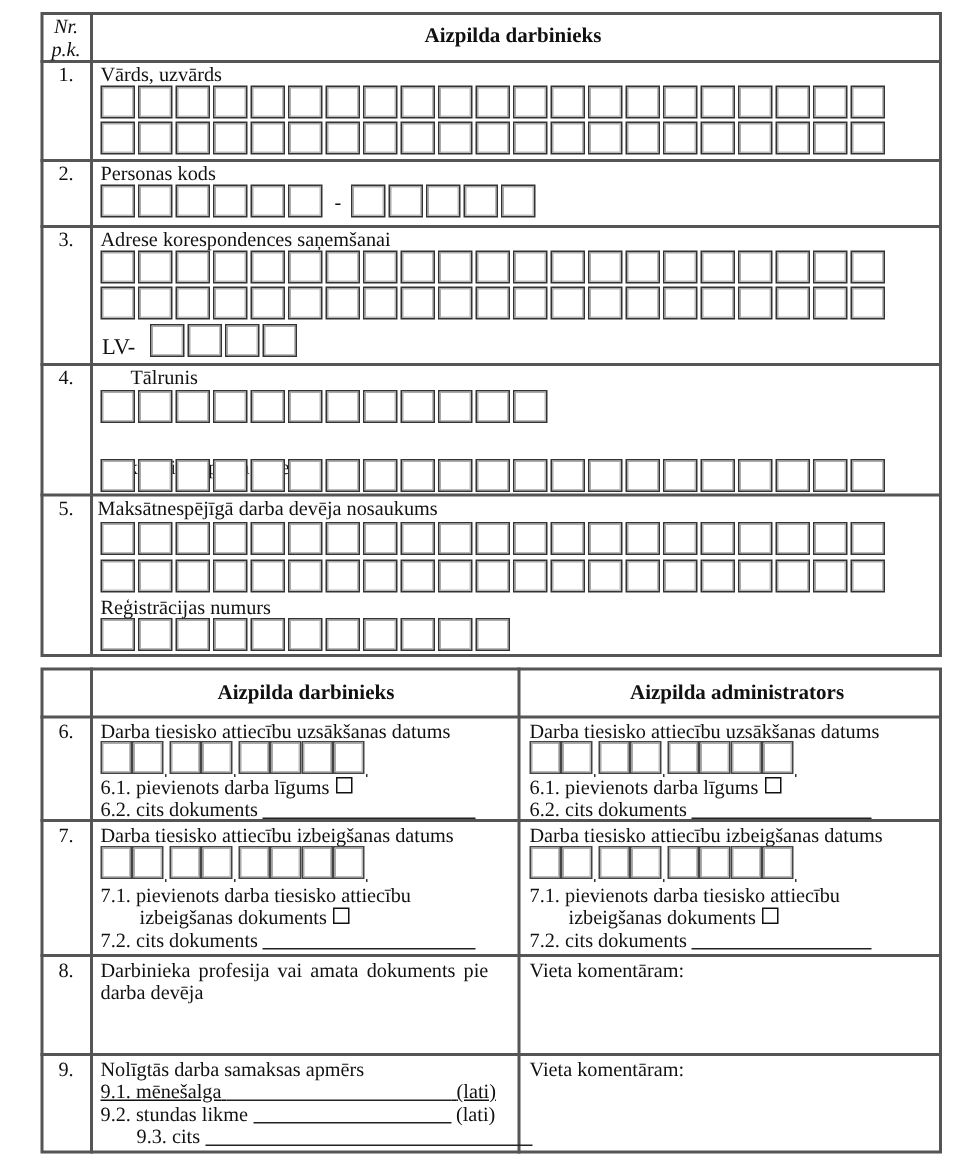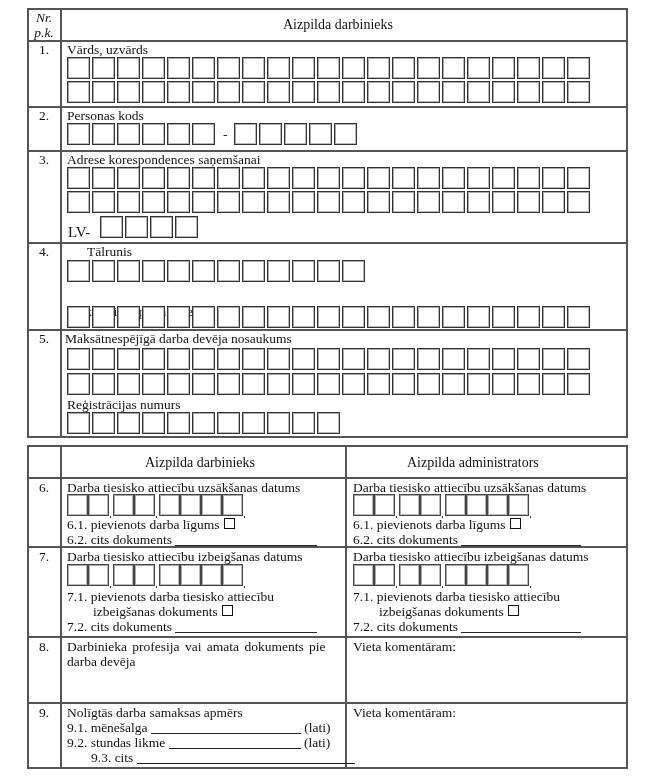--- a/index.html
+++ b/index.html
@@ -3,21 +3,21 @@
 <meta charset="utf-8">
 <style>
   html, body { margin:0; padding:0; background:#ffffff; }
   body { width:645px; height:780px; position:relative; overflow:hidden;
          font-family:"Liberation Serif", "DejaVu Serif", serif; color:#111; font-size:13.5px; }
   .tbl { position:absolute; border:2px solid #555; box-sizing:border-box; }
   .hline { position:absolute; height:0; border-top:2px solid #555; }
   .vline { position:absolute; width:0; border-left:2px solid #555; }
   .txt { position:absolute; white-space:nowrap; line-height:15px; }
   .num { position:absolute; width:34px; text-align:center; line-height:15px; }
-  .hdr { font-weight:normal; font-size:14px;text-align:right; }
+  .hdr { font-weight:bold; font-size:14px;text-align:right; }
   .boxrow { position:absolute; display:flex; }
   .box { width:21px; height:20px; border:1.5px solid #333; box-shadow:inset 1px 1px 0 #aaa, inset -1px -1px 0 #bbb; margin-right:2px; background:#fff; }
   .dbox { width:19px; height:20px; border:1.5px solid #444; margin-right:0; background:#fff; }
   .dgap { width:4px; position:relative; }
   .dgap::after { content:""; position:absolute; left:1px; bottom:-2px; width:1px; height:2px; background:#333; }
   .chk { display:inline-block; width:9px; height:9px; border:1.5px solid #111; vertical-align:0px; margin-left:4px; }
   .uline { display:inline-block; border-bottom:1px solid #222; height:12px; vertical-align:-2px; }
 </style>
 </head>
 <body>
@@ -266,21 +266,21 @@
 
 <div class="tbl" style="left:27px; top:445px; width:601px; height:324px;"></div>
 <div class="vline" style="left:60px; top:445px; height:324px;"></div>
 <div class="vline" style="left:345px; top:445px; height:324px;"></div>
 <div class="hline" style="left:27px; top:477px; width:601px;"></div>
 <div class="hline" style="left:27px; top:546px; width:601px;"></div>
 <div class="hline" style="left:27px; top:636px; width:601px;"></div>
 <div class="hline" style="left:27px; top:702px; width:601px;"></div>
 
 <div class="txt hdr" style="left:145px; top:455px;">Aizpilda darbinieks</div>
-<div class="txt hdr" style="left:407px; top:455px;">Aizpilda administrators</div>
+<div class="txt hdr" style="left:420px; top:455px;">Aizpilda administrators</div>
 
 <div class="num" style="left:27px; top:480px;">6.</div>
 <div class="txt" style="left:67px; top:480px;">Darba tiesisko attiecību uzsākšanas datums</div>
 <div class="boxrow" style="left:67px; top:494px;">
     <span class="box dbox"></span>
     <span class="box dbox"></span>
     <span class="dgap"></span>
     <span class="box dbox"></span>
     <span class="box dbox"></span>
     <span class="dgap"></span>
@@ -347,16 +347,16 @@
 <div class="txt" style="left:379px; top:604px;"><span>izbeigšanas dokuments</span><span class="chk"></span></div>
 <div class="txt" style="left:353px; top:619px;"><span>7.2. cits dokuments</span> <span class="uline" style="width:120px;"></span></div>
 
 <div class="num" style="left:27px; top:639px;">8.</div>
 <div class="txt" style="left:67px; top:639px; word-spacing:2px;">Darbinieka profesija vai amata dokuments pie</div>
 <div class="txt" style="left:67px; top:654px;">darba devēja</div>
 <div class="txt" style="left:353px; top:639px;">Vieta komentāram:</div>
 
 <div class="num" style="left:27px; top:705px;">9.</div>
 <div class="txt" style="left:67px; top:705px;">Nolīgtās darba samaksas apmērs</div>
-<div class="txt" style="left:67px; top:720px;"><span>9.1. mēnešalga</span> <span class="uline" style="width:150px;"></span> <span>(lati)</span></div>
+<div class="txt" style="left:67px; top:720px;text-decoration:underline;"><span>9.1. mēnešalga</span> <span class="uline" style="width:150px;"></span> <span>(lati)</span></div>
 <div class="txt" style="left:67px; top:735px;text-align:right;"><span>9.2. stundas likme</span> <span class="uline" style="width:132px;"></span> <span>(lati)</span></div>
 <div class="txt" style="left:67px; top:750px;margin-left:24px;"><span>9.3. cits</span> <span class="uline" style="width:218px;"></span></div>
 <div class="txt" style="left:353px; top:705px;">Vieta komentāram:</div>
 
 </body></html>

